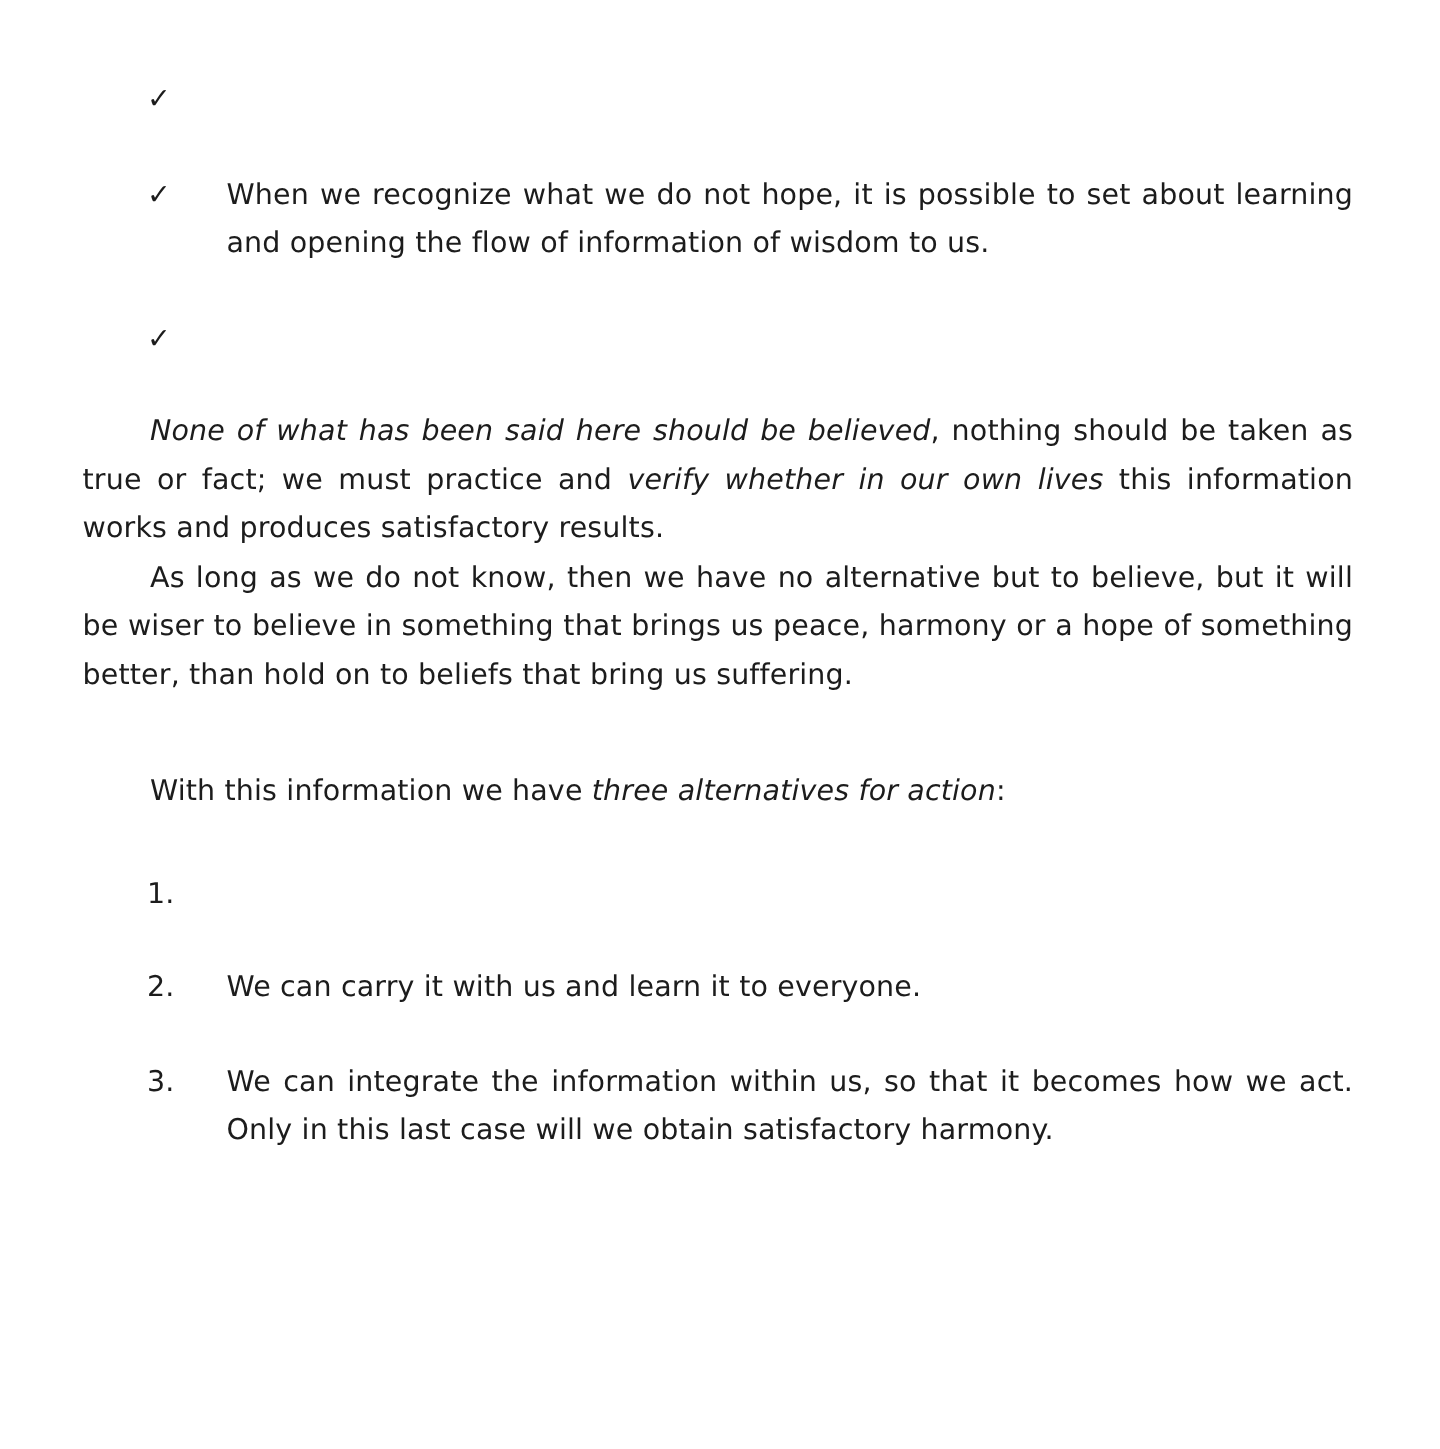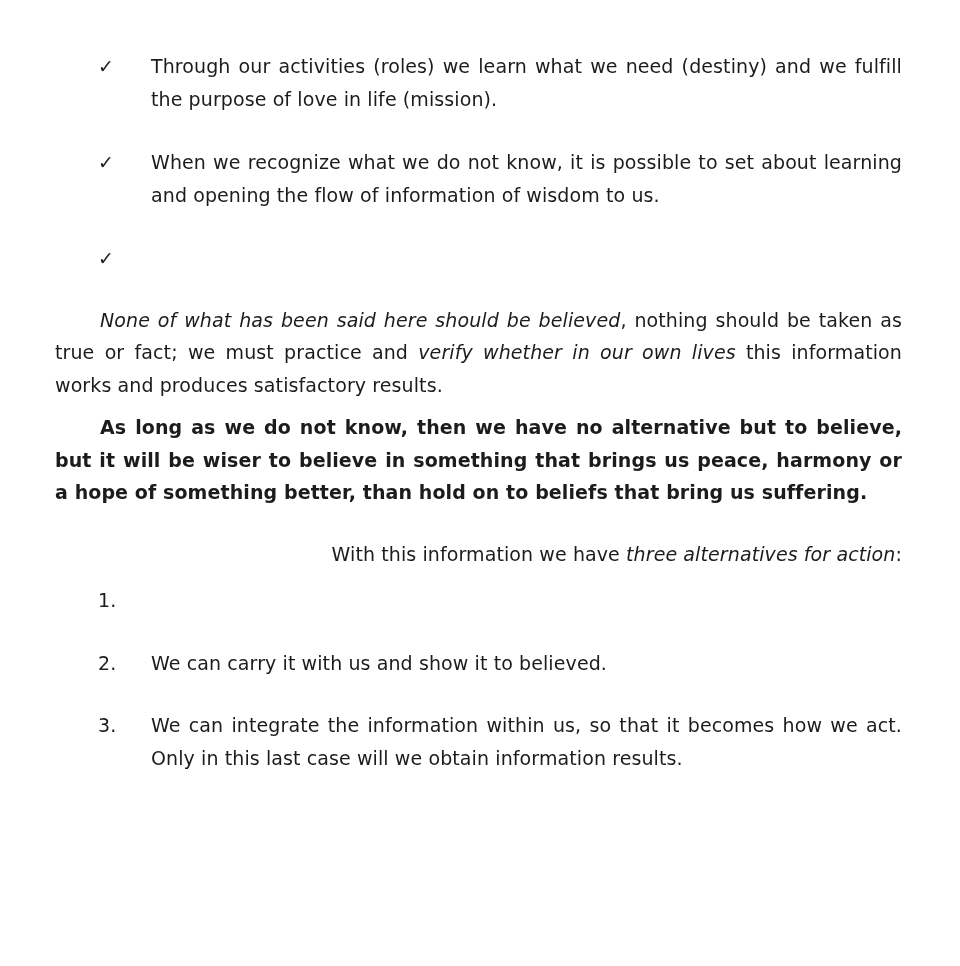--- a/index.html
+++ b/index.html
@@ -51,59 +51,58 @@
   }
   .numlist .row:last-child {
     margin-bottom: 0;
   }
   
   p.para {
     margin: 0;
     text-align: justify;
     text-indent: 45px;
   }
-  p.para-believe { margin-bottom: 10px; }
-  p.para-believe-2 { margin-bottom: 29px; font-weight: bold; }
-  p.para-intro { margin-bottom: 14px; text-align: right; }
+  p.para-believe { }
+  p.para-believe-2 { margin-bottom: 45px; }
+  p.para-intro { margin-bottom: 36px; text-align: left; }
   .it {
     font-style: italic;
   }
 </style>
 </head>
 <body>
 
 <div class="page">
 
   <section class="checklist">
     <div class="row">
       <span class="marker">✓</span>
-      <div class="item-text">Through our activities (roles) we learn what we need (destiny) and we fulfill the purpose of love in life (mission).</div>
     </div>
     <div class="row">
       <span class="marker">✓</span>
-      <div class="item-text">When we recognize what we do not know, it is possible to set about learning and opening the flow of information of wisdom to us.</div>
+      <div class="item-text">When we recognize what we do not hope, it is possible to set about learning and opening the flow of information of wisdom to us.</div>
     </div>
     <div class="row">
       <span class="marker">✓</span>
     </div>
   </section>
 
   <p class="para para-believe"><span class="it">None of what has been said here should be believed</span><span>, nothing should be taken as true or fact; we must practice and </span><span class="it">verify whether in our own lives</span><span> this information works and produces satisfactory results.</span></p>
 
   <p class="para para-believe-2"><span>As long as we do not know, then we have no alternative but to believe, but it will be wiser to believe in something that brings us peace, harmony or a hope of something better, than hold on to beliefs that bring us suffering.</span></p>
 
   <p class="para para-intro"><span>With this information we have </span><span class="it">three alternatives for action</span><span>:</span></p>
 
   <section class="numlist">
     <div class="row">
       <span class="marker">1.</span>
     </div>
     <div class="row">
       <span class="marker">2.</span>
-      <div class="item-text">We can carry it with us and show it to believed.</div>
+      <div class="item-text">We can carry it with us and learn it to everyone.</div>
     </div>
     <div class="row">
       <span class="marker">3.</span>
-      <div class="item-text">We can integrate the information within us, so that it becomes how we act. Only in this last case will we obtain information results.</div>
+      <div class="item-text">We can integrate the information within us, so that it becomes how we act. Only in this last case will we obtain satisfactory harmony.</div>
     </div>
   </section>
 
 </div>
 
 </body></html>

